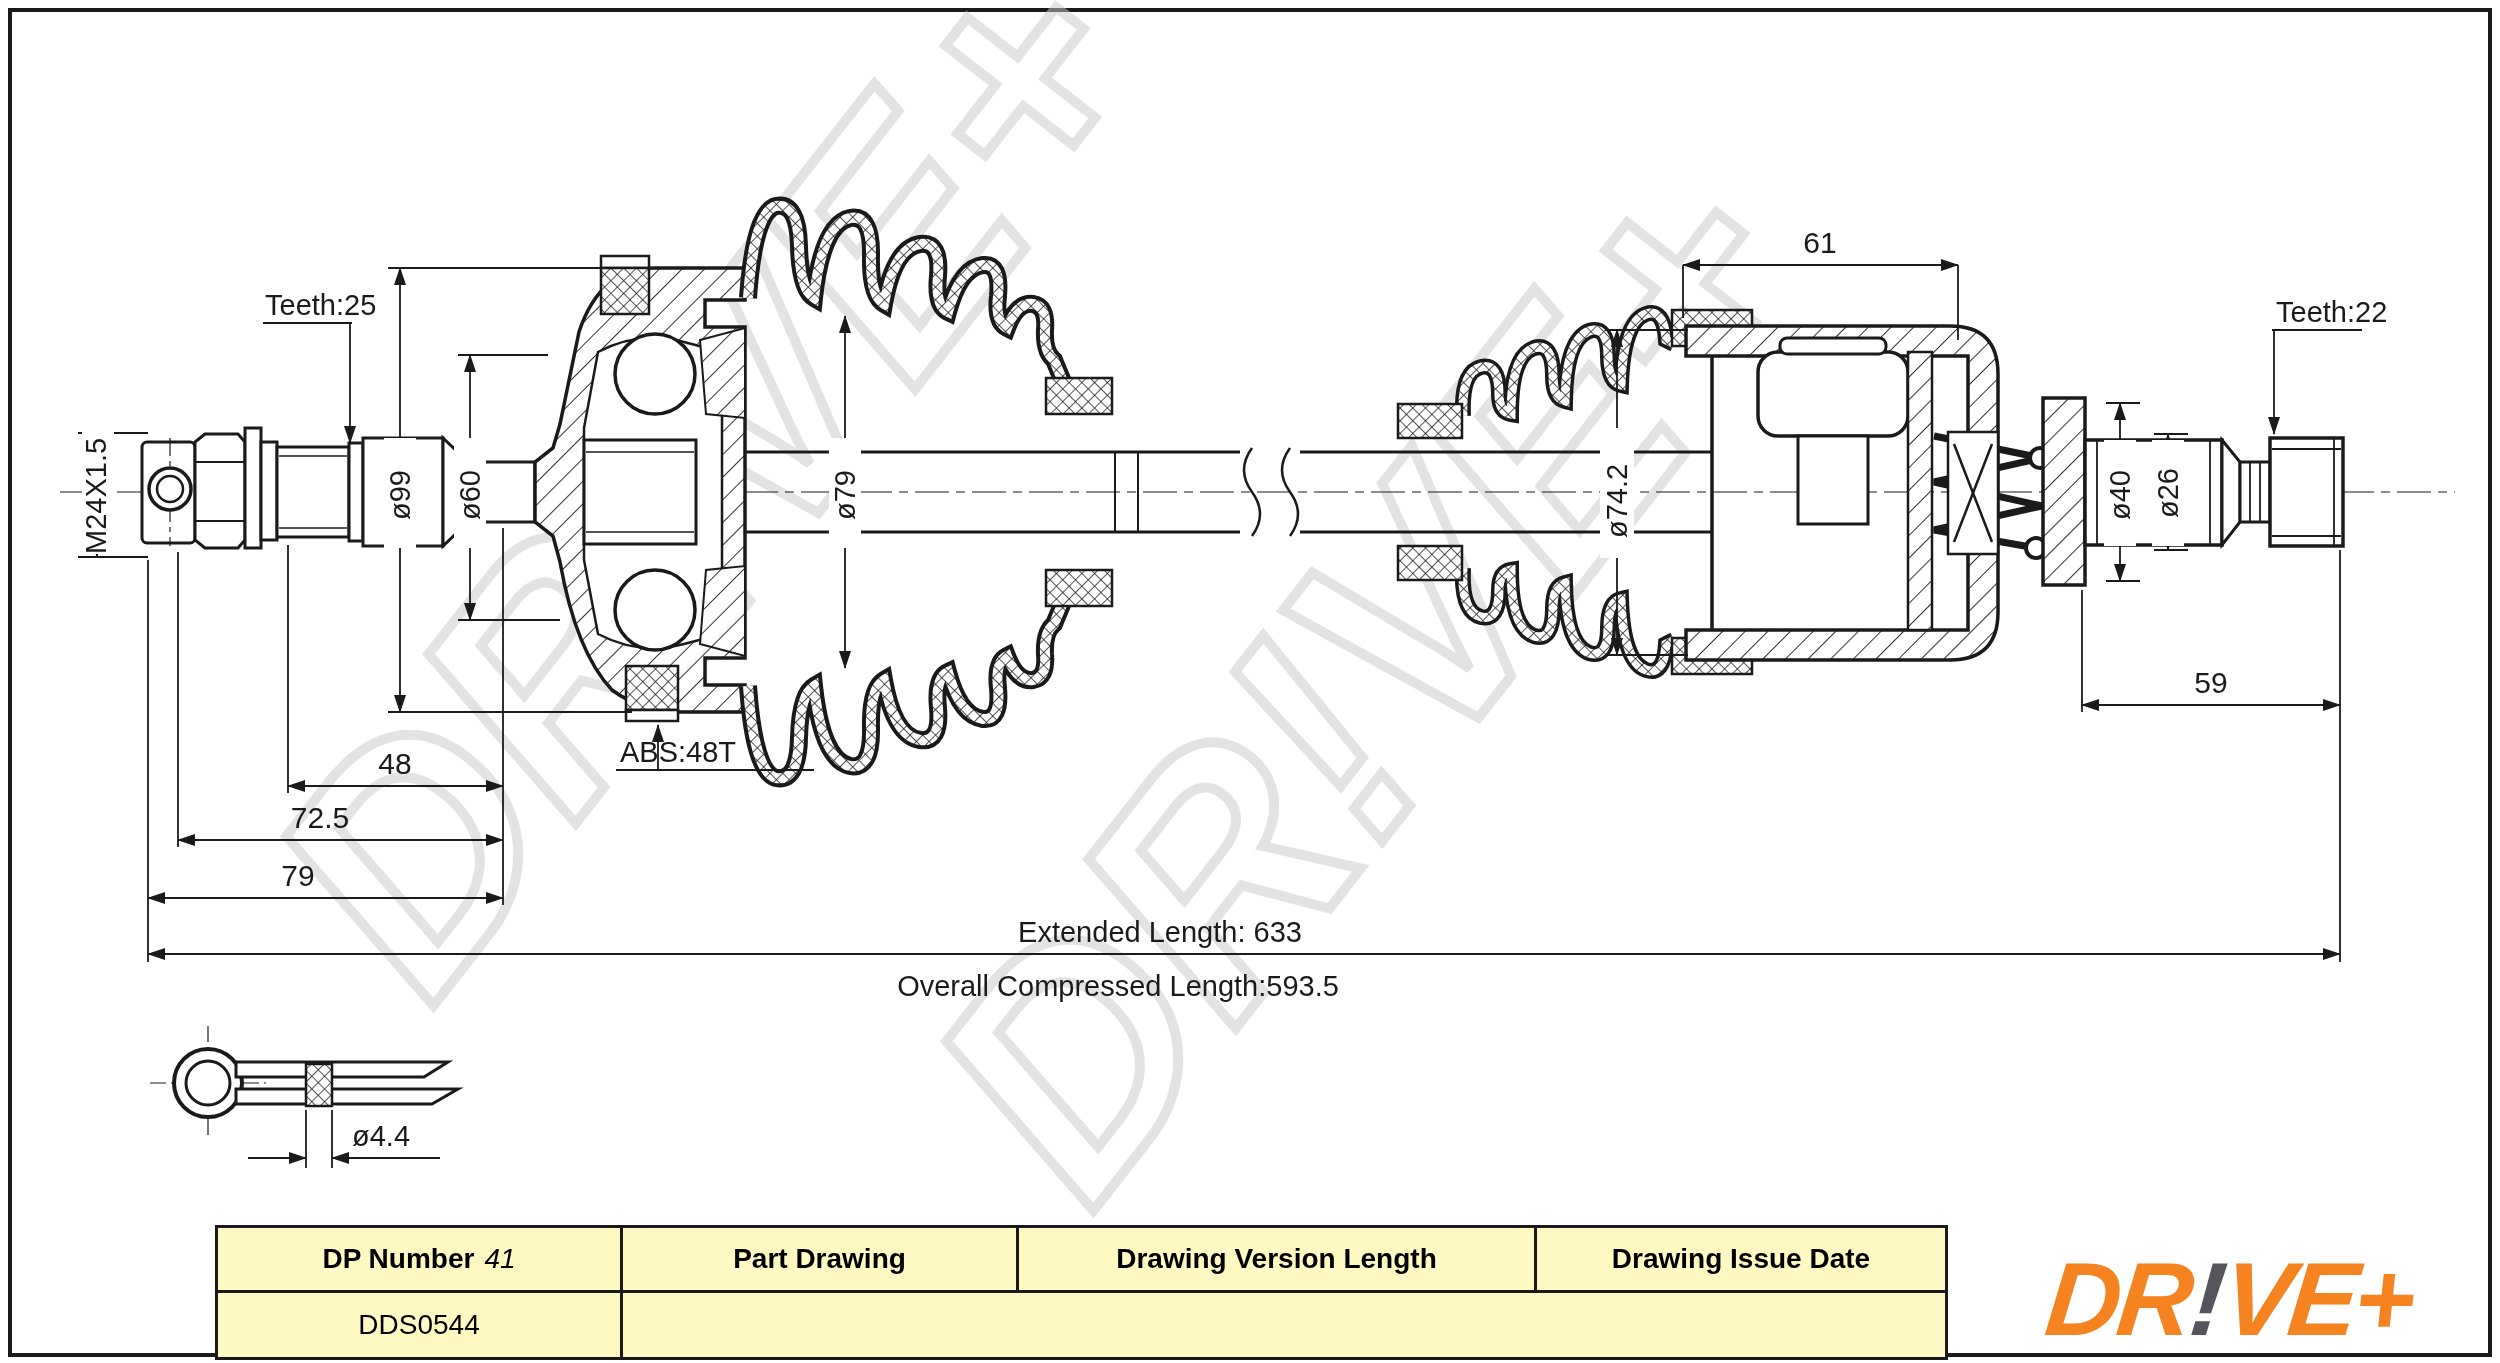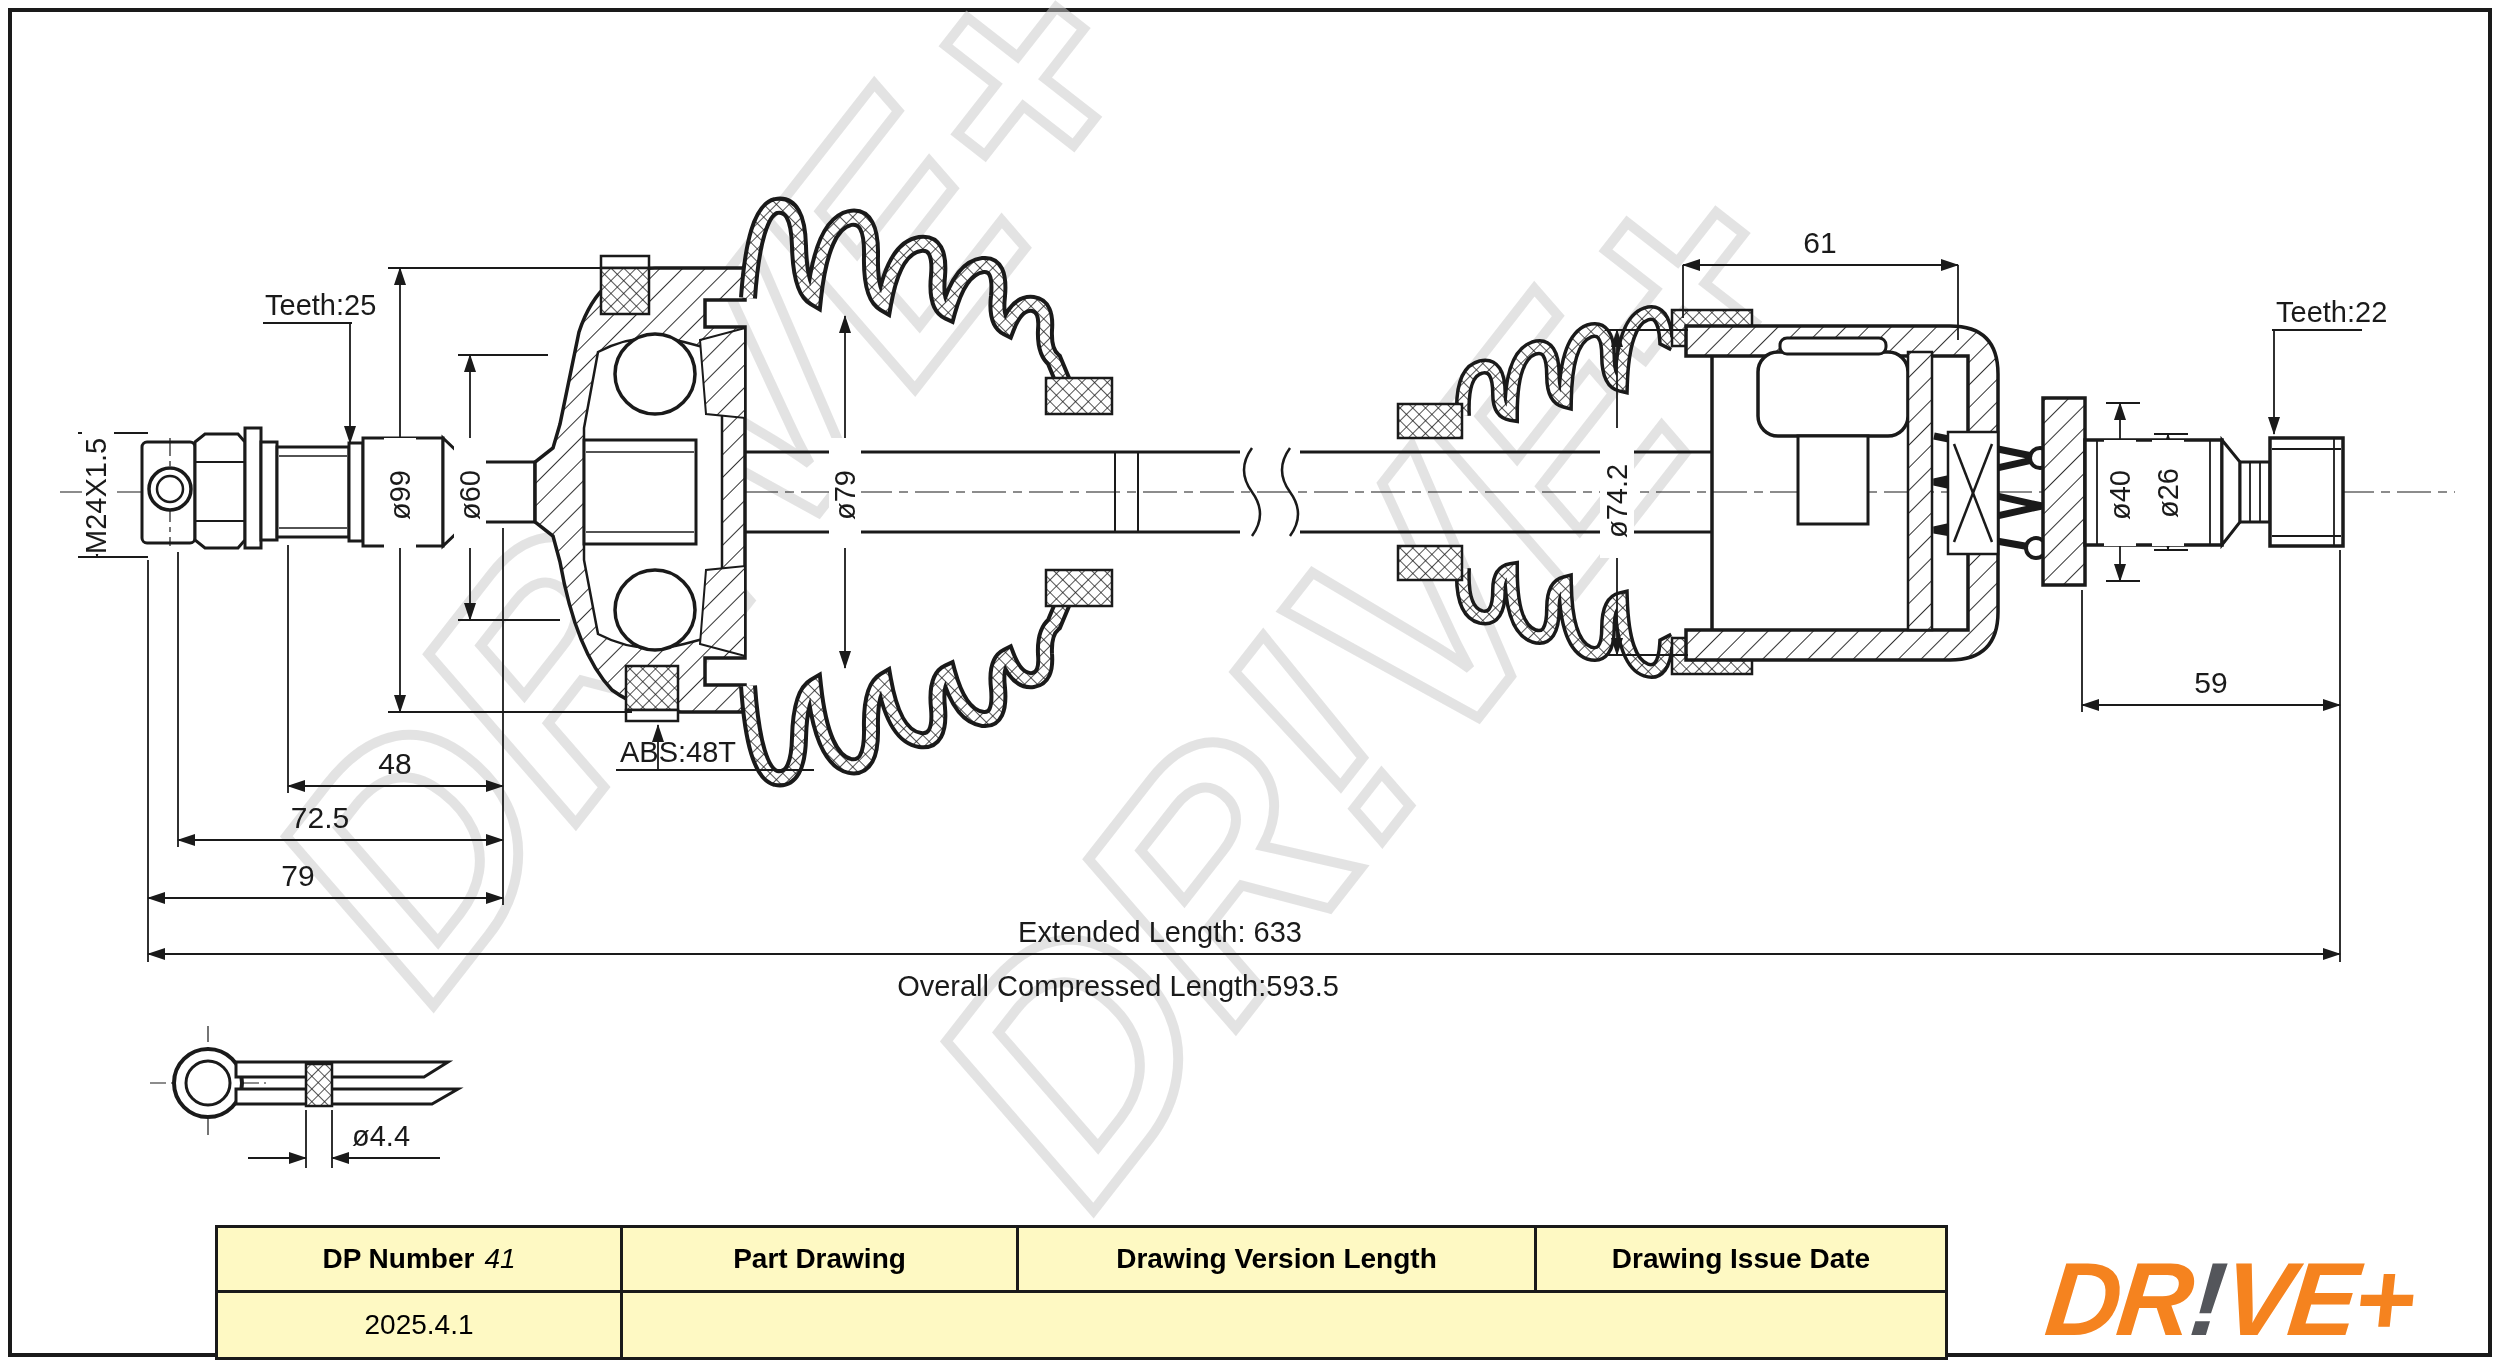--- a/index.html
+++ b/index.html
@@ -270,21 +270,21 @@
 </svg>
 
   <div id="titleblock">
     <div class="cell hdr">
       <span>DP Number</span>
       <span class="suffix">41</span>
     </div>
     <div class="cell hdr">Part Drawing</div>
     <div class="cell hdr">Drawing Version Length</div>
     <div class="cell hdr">Drawing Issue Date</div>
-    <div class="cell val">2025.4.1</div>
+    <div class="cell val">DDS0544</div>
   </div>
 
   <div id="logo">
     <span class="or">DR</span>
     <span class="gy">!</span>
     <span class="or">VE+</span>
   </div>
 </div>
 
 </body></html>

